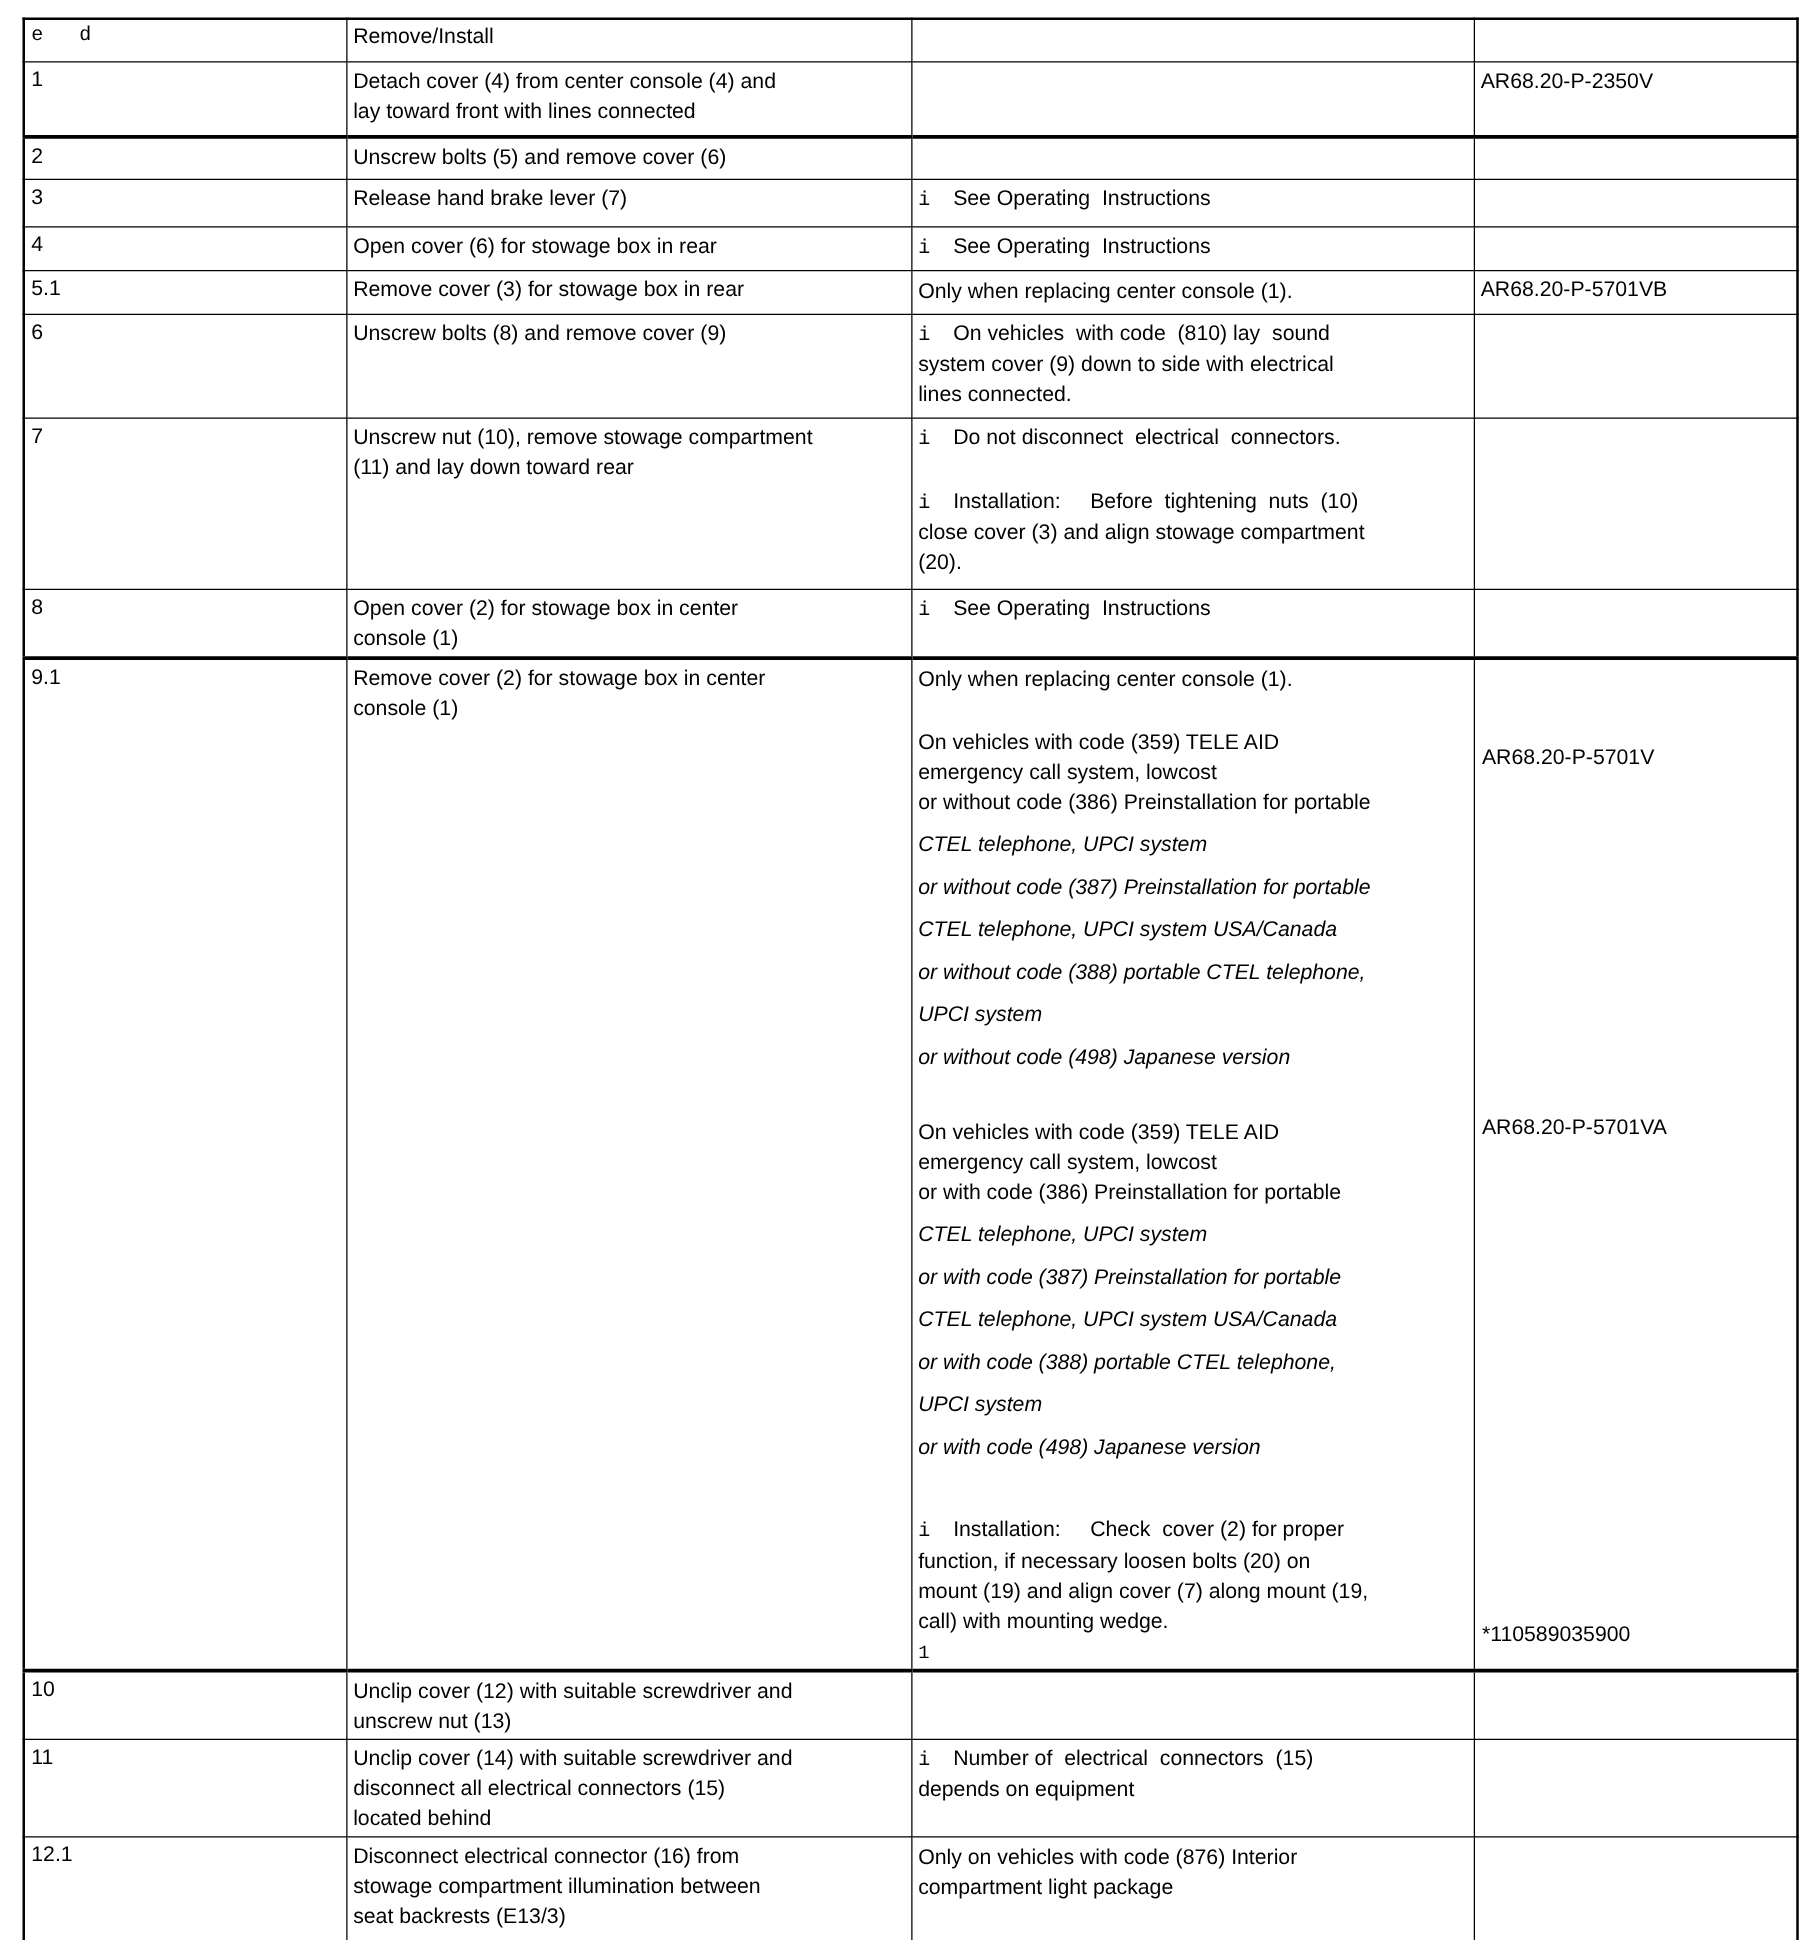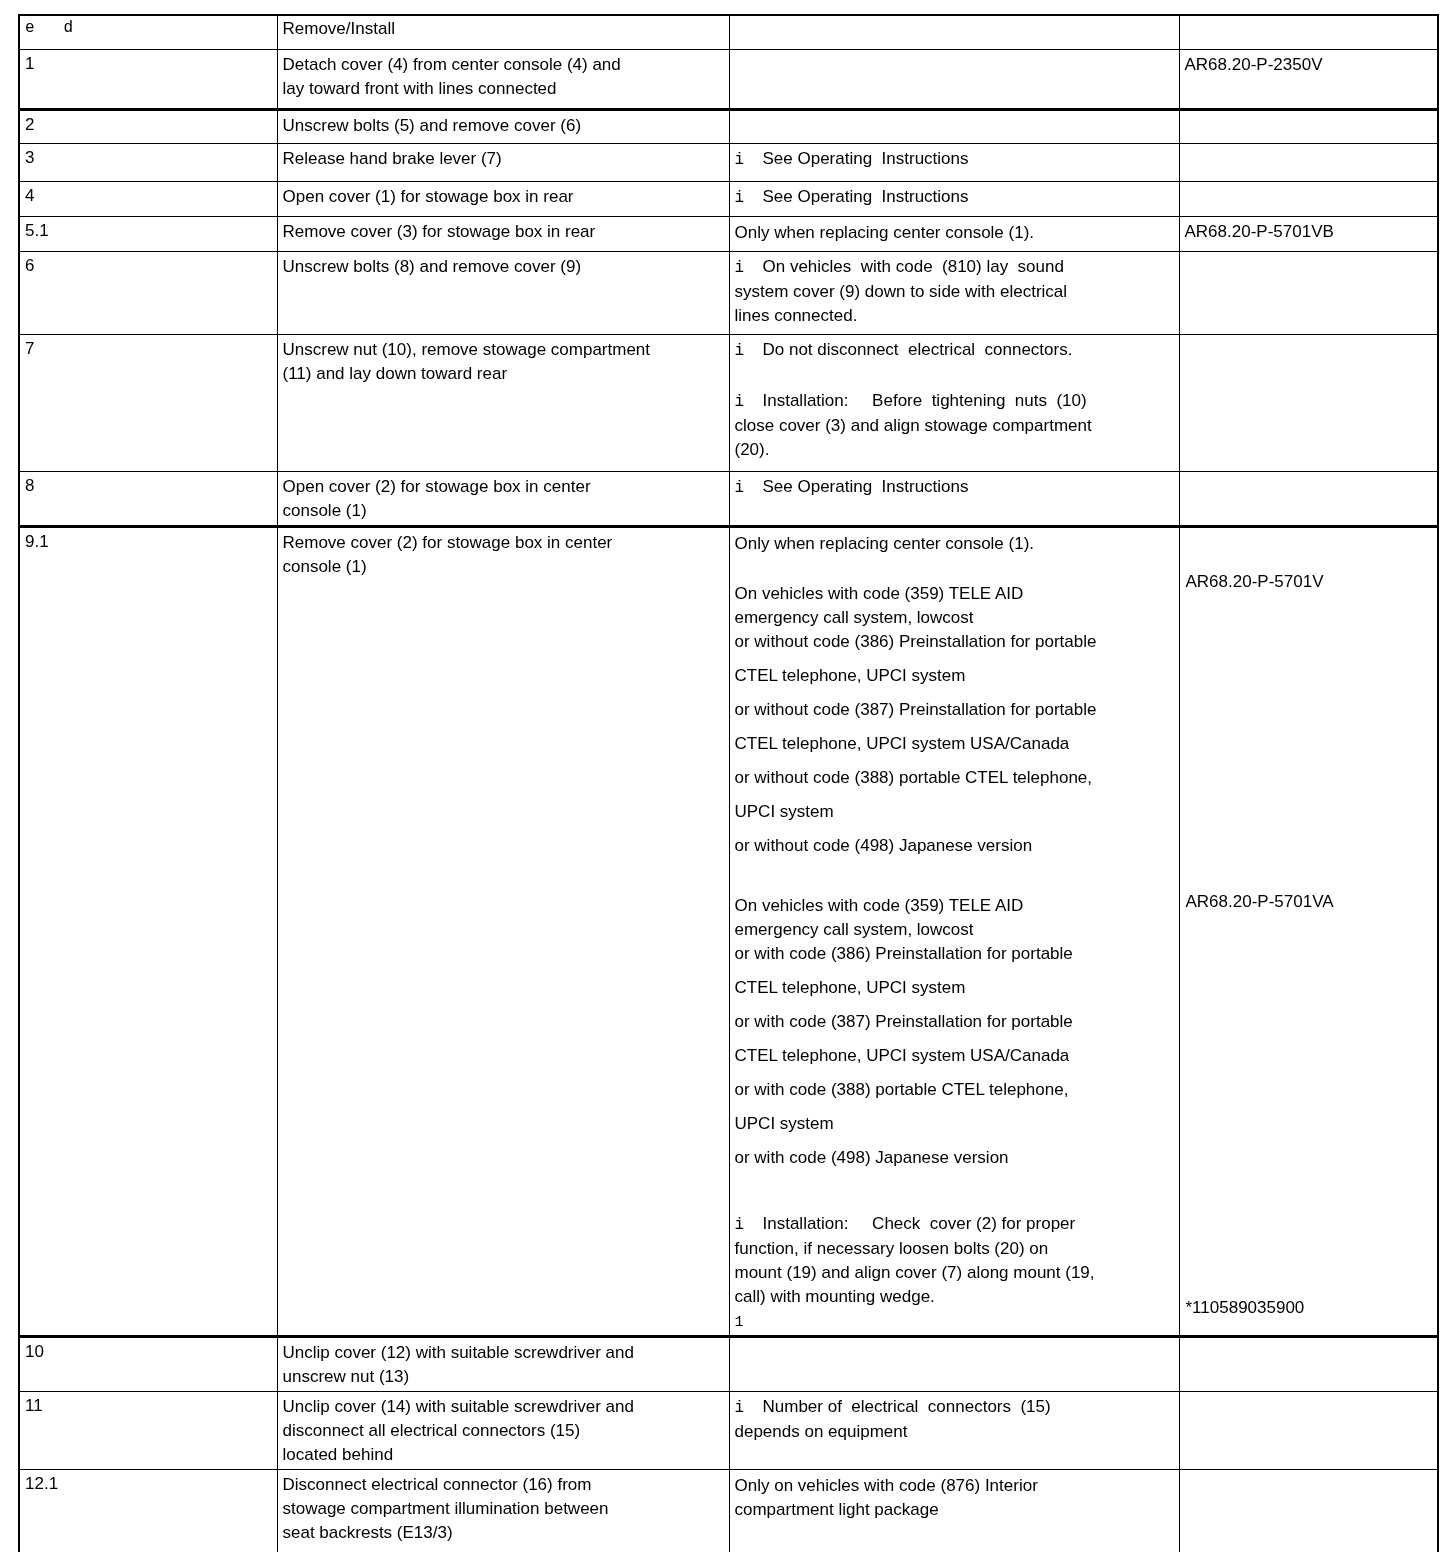--- a/index.html
+++ b/index.html
@@ -39,37 +39,37 @@
   tr:nth-child(12){height:77px;}
   tr:nth-child(13){height:85px;}
 
   .mono{font-family:"Liberation Mono","DejaVu Sans Mono",monospace;}
   .hdr-icons{font-size:16px;white-space:pre;}
   .iline{line-height:24px;white-space:pre-wrap;}
   .step{line-height:22px;}
 
   .blk{line-height:24px;white-space:pre-wrap;}
   .blk.plain{margin-top:1px;}
-  .blk.spaced{margin-top:10px;}
+  .blk.spaced{margin-top:10px;font-style:italic;}
   .gap-medium{margin-top:26px;}
   .gap-large{margin-top:26px;}
   .gap-xlarge{margin-top:36px;}
   .gap-xxl{margin-top:42px;}
   .gap-small{margin-top:4px;}
 
   .note-icon{
     font-family:"Liberation Mono","DejaVu Sans Mono",monospace;
     font-size:16px;display:inline-block;width:28px;
   }
   .footnote{font-size:15px;line-height:20px;}
 
   .ref{line-height:23px;white-space:nowrap;}
   td.ref-cell{position:relative;}
   .ref-abs{position:absolute;left:6px;}
-  .ref-pos-0{top:42px;}
+  .ref-pos-0{top:66px;}
   .ref-pos-1{top:362px;}
   .ref-pos-2{top:768px;}
 </style>
 </head>
 <body>
 
 <table class="doc-table">
   <colgroup>
     <col class="c1">
       <col class="c2">
@@ -124,21 +124,21 @@
         <td>
           <div class="blk note-blk"><div class="nline"><span class="note-icon">i</span><span>See Operating  Instructions</span></div></div>
         </td>
         <td class="ref-cell"></td>
       </tr>
       <tr>
         <td>
           <div class="step">4</div>
         </td>
         <td>
-          <div class="iline">Open cover (1) for stowage box in rear</div>
+          <div class="iline">Open cover (6) for stowage box in rear</div>
         </td>
         <td>
           <div class="blk note-blk"><div class="nline"><span class="note-icon">i</span><span>See Operating  Instructions</span></div></div>
         </td>
         <td class="ref-cell"></td>
       </tr>
       <tr>
         <td>
           <div class="step">5.1</div>
         </td>

